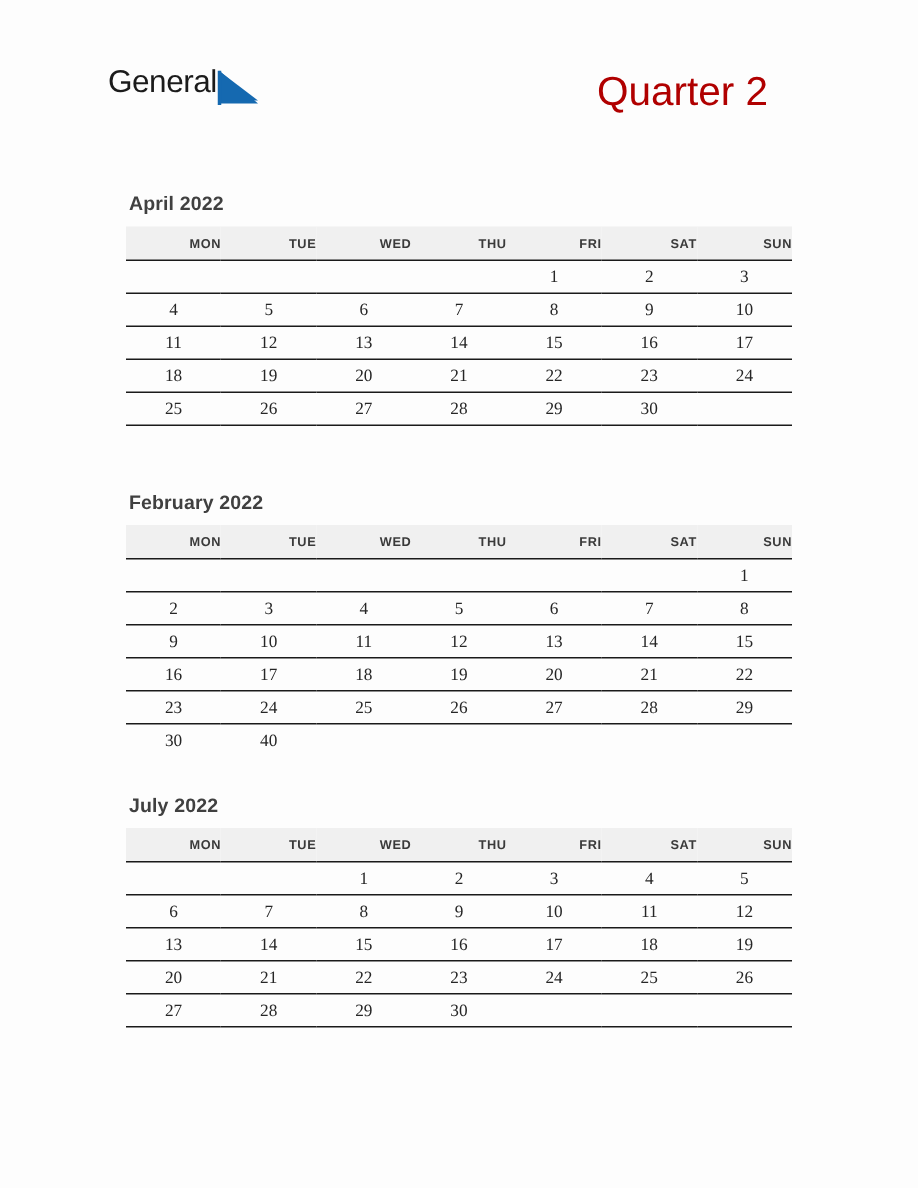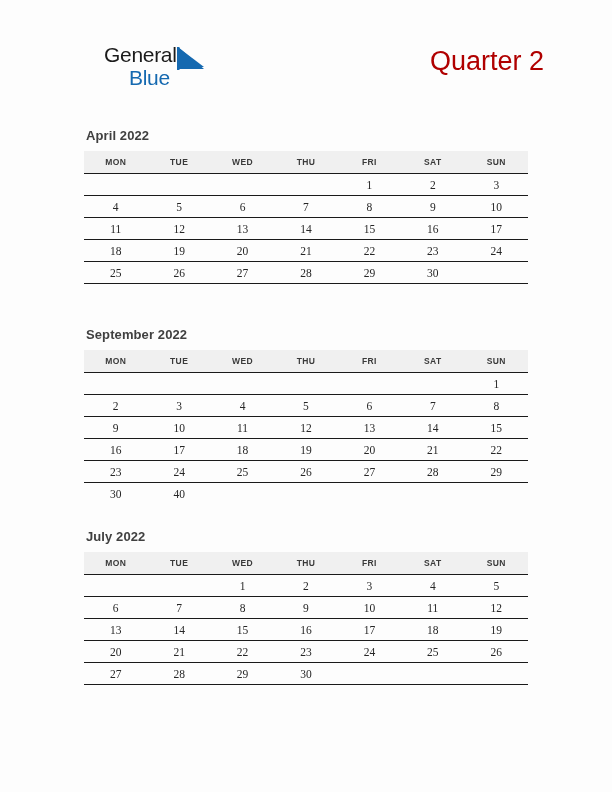--- a/index.html
+++ b/index.html
@@ -17,21 +17,21 @@
   .page {
     position: relative;
     width: 612px;
     height: 792px;
     box-sizing: border-box;
   }
 
   
   .header {
     position: absolute;
-    left: 100px;
+    left: 68px;
     top: 40px;
     width: 444px;
     height: 60px;
   }
   .logo {
     position: absolute;
     left: 4px;
     top: 4px;
     width: 120px;
     height: 52px;
@@ -96,21 +96,21 @@
     border-collapse: collapse;
     table-layout: fixed;
   }
   table.cal th {
     background: #f0f0f0;
     font-family: "Liberation Sans", sans-serif;
     font-size: 8.5px;
     font-weight: bold;
     color: #3a3a3a;
     letter-spacing: 0.4px;
-    text-align: center;
+    text-align: right;
     padding: 6px 0 6px 0;
     border: none;
     border-bottom: 1.2px solid #1a1a1a;
   }
   table.cal td {
     font-family: "Liberation Serif", serif;
     font-size: 11.5px;
     color: #262626;
     text-align: center;
     height: 21px;
@@ -124,21 +124,20 @@
 </style>
 </head>
 <body>
 
 <div class="page">
 
   <div class="header">
 
     <div class="logo">
       <span class="logo-general">General</span>
-      <span class="logo-blue">Blue</span>
       <svg class="logo-flag" viewBox="0 0 30 23" xmlns="http://www.w3.org/2000/svg">
         <polygon points="1,0 1,22 27,22" fill="#1569b0" transform="translate(0,0) scale(1,1)"></polygon>
         <polygon points="2,1 27,20 2,20" fill="#1569b0"></polygon>
         <rect x="0" y="0" width="2.5" height="23" fill="#1569b0"></rect>
       </svg>
     </div>
 
     <div class="quarter-title">Quarter 2</div>
   </div>
 
@@ -200,21 +199,21 @@
             <td>28</td>
             <td>29</td>
             <td>30</td>
             <td></td>
           </tr>
         </tbody>
     </table>
   </div>
 
   <div class="month-block m1">
-    <div class="month-title">September 2022</div>
+    <div class="month-title">February 2022</div>
     <table class="cal">
       <thead>
         <tr>
           <th>MON</th>
           <th>TUE</th>
           <th>WED</th>
           <th>THU</th>
           <th>FRI</th>
           <th>SAT</th>
           <th>SUN</th>

